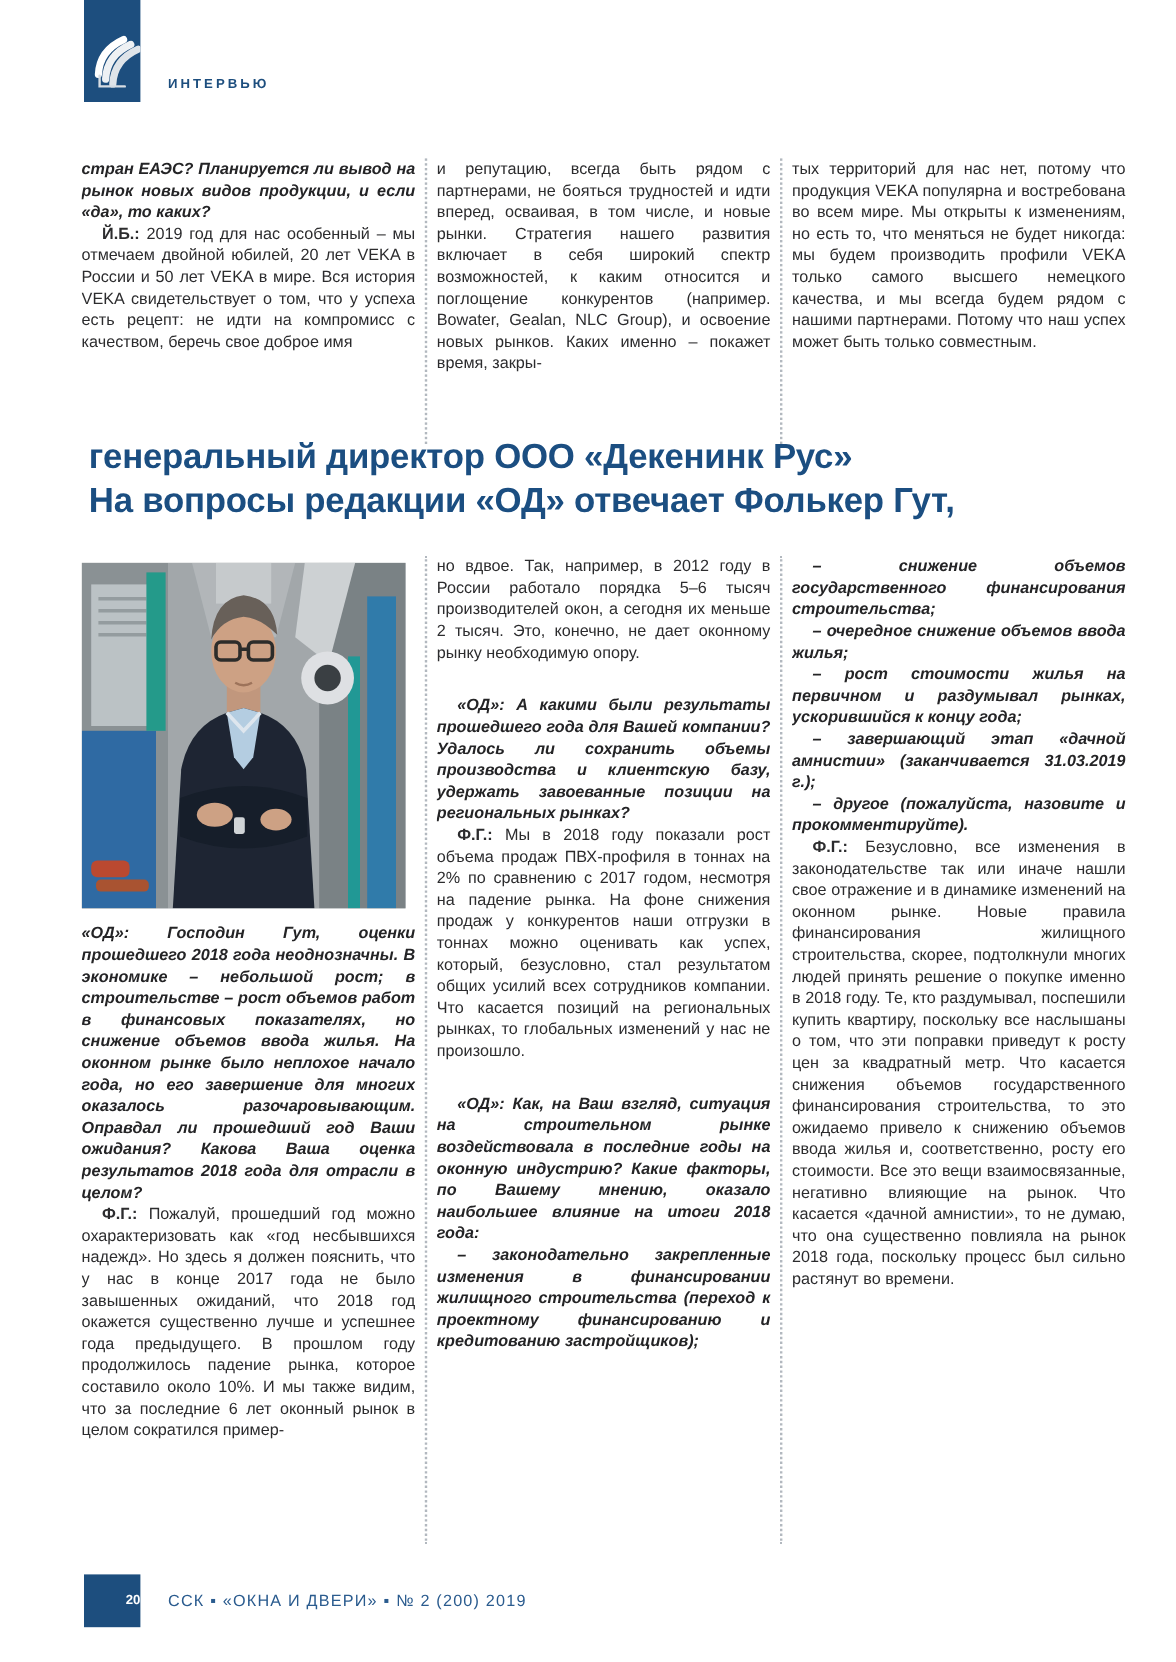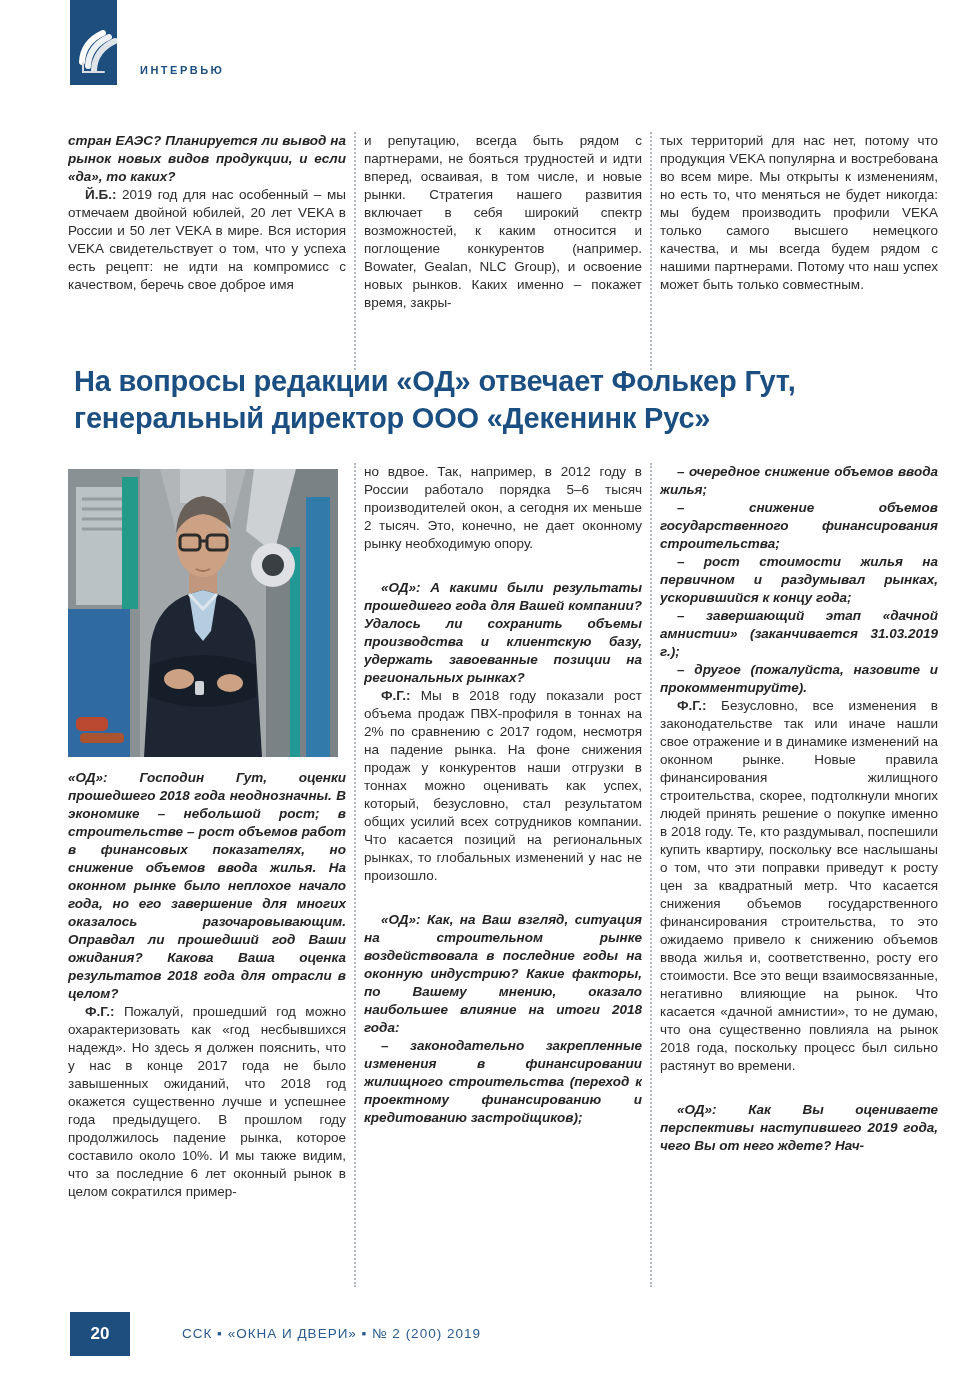--- a/index.html
+++ b/index.html
@@ -31,27 +31,27 @@
   p{margin:0;font-size:13.5px;line-height:18px;text-align:justify;}
   .ind{text-indent:17px;}
   .gap{margin-top:26px;}
   .q{font-weight:bold;font-style:italic;color:#242426;}
   .lead{font-weight:bold;font-style:normal;}
   
   .photo{width:270px;height:288px;margin:6px 0 12px 0;overflow:hidden;background:#9aa0a2;}
   .photo svg{display:block;width:100%;height:100%;}
   
   .pagebox{
-    position:absolute;left:70px;top:1312px;width:60px;height:44px;background:var(--blue,#1d4e7e);
-    display:flex;align-items:center;justify-content:center;
-    color:#ffffff;font-weight:bold;font-size:17px;
+    position:absolute;left:70px;top:1312px;width:47px;height:44px;background:var(--blue,#1d4e7e);
+    display:flex;align-items:center;justify-content:flex-end;
+    color:#ffffff;font-weight:bold;font-size:11px;
   }
   .journal{
     position:absolute;left:140px;top:1326px;
-    font-size:13.5px;letter-spacing:1px;color:var(--footer-blue,#2a5b8e);margin-left:42px;
+    font-size:13.5px;letter-spacing:1px;color:var(--footer-blue,#2a5b8e);
   }
 </style>
 </head>
 <body>
 
 <div class="brandbox">
   <svg viewBox="0 0 47 85" aria-hidden="true">
     <g fill="none" stroke="#ffffff" stroke-linecap="round">
       <path d="M12 62 Q13 42 33 33" stroke-width="6"></path>
       <path d="M18 66 Q19 46 39 37" stroke-width="6" stroke="#eef1f4"></path>
@@ -71,22 +71,22 @@
   <div class="col">
     <p>и репутацию, всегда быть рядом с партнерами, не бояться трудностей и идти вперед, осваивая, в том числе, и новые рынки. Стратегия нашего развития включает в себя широкий спектр возможностей, к каким относится и поглощение конкурентов (например. Bowater, Gealan, NLC Group), и освоение новых рынков. Каких именно – покажет время, закры-</p>
   </div>
   <div class="vsep"></div>
   <div class="col">
     <p>тых территорий для нас нет, потому что продукция VEKA популярна и востребована во всем мире. Мы открыты к изменениям, но есть то, что меняться не будет никогда: мы будем производить профили VEKA только самого высшего немецкого качества, и мы всегда будем рядом с нашими партнерами. Потому что наш успех может быть только совместным.</p>
   </div>
 </section>
 
 <h1 class="headline">
+  <span>генеральный директор ООО «Декенинк Рус»</span>
   <span>На вопросы редакции «ОД» отвечает Фолькер Гут,</span>
-  <span>генеральный директор ООО «Декенинк Рус»</span>
 </h1>
 
 <section class="columns cols-main">
 
   <div class="col">
     <div class="photo">
       <svg viewBox="0 0 270 288" aria-hidden="true">
         <rect x="0" y="0" width="270" height="288" fill="#a8aeb0"></rect>
         <rect x="0" y="0" width="72" height="288" fill="#8f9698"></rect>
         <rect x="8" y="18" width="52" height="118" fill="#c3cacc"></rect>
@@ -138,27 +138,26 @@
     <p>но вдвое. Так, например, в 2012 году в России работало порядка 5–6 тысяч производителей окон, а сегодня их меньше 2 тысяч. Это, конечно, не дает оконному рынку необходимую опору.</p>
     <p class="q ind gap">«ОД»: А какими были результаты прошедшего года для Вашей компании? Удалось ли сохранить объемы производства и клиентскую базу, удержать завоеванные позиции на региональных рынках?</p>
     <p class="ind"><b class="lead">Ф.Г.:</b> <span>Мы в 2018 году показали рост объема продаж ПВХ-профиля в тоннах на 2% по сравнению с 2017 годом, несмотря на падение рынка. На фоне снижения продаж у конкурентов наши отгрузки в тоннах можно оценивать как успех, который, безусловно, стал результатом общих усилий всех сотрудников компании. Что касается позиций на региональных рынках, то глобальных изменений у нас не произошло.</span></p>
     <p class="q ind gap">«ОД»: Как, на Ваш взгляд, ситуация на строительном рынке воздействовала в последние годы на оконную индустрию? Какие факторы, по Вашему мнению, оказало наибольшее влияние на итоги 2018 года:</p>
     <p class="q ind">– законодательно закрепленные изменения в финансировании жилищного строительства (переход к проектному финансированию и кредитованию застройщиков);</p>
   </div>
 
   <div class="vsep"></div>
 
   <div class="col">
+    <p class="q ind">– снижение объемов государственного финансирования строительства;</p>
     <p class="q ind">– очередное снижение объемов ввода жилья;</p>
-    <p class="q ind">– снижение объемов государственного финансирования строительства;</p>
     <p class="q ind">– рост стоимости жилья на первичном и раздумывал рынках, ускорившийся к концу года;</p>
     <p class="q ind">– завершающий этап «дачной амнистии» (заканчивается 31.03.2019 г.);</p>
     <p class="q ind">– другое (пожалуйста, назовите и прокомментируйте).</p>
     <p class="ind"><b class="lead">Ф.Г.:</b> <span>Безусловно, все изменения в законодательстве так или иначе нашли свое отражение и в динамике изменений на оконном рынке. Новые правила финансирования жилищного строительства, скорее, подтолкнули многих людей принять решение о покупке именно в 2018 году. Те, кто раздумывал, поспешили купить квартиру, поскольку все наслышаны о том, что эти поправки приведут к росту цен за квадратный метр. Что касается снижения объемов государственного финансирования строительства, то это ожидаемо привело к снижению объемов ввода жилья и, соответственно, росту его стоимости. Все это вещи взаимосвязанные, негативно влияющие на рынок. Что касается «дачной амнистии», то не думаю, что она существенно повлияла на рынок 2018 года, поскольку процесс был сильно растянут во времени.</span></p>
-    <p class="q ind gap">«ОД»: Как Вы оцениваете перспективы наступившего 2019 года, чего Вы от него ждете? Нач-</p>
   </div>
 
 </section>
 
 <div class="pagebox">
   <span>20</span>
 </div>
 <div class="journal">ССК ▪ «ОКНА И ДВЕРИ» ▪ № 2 (200) 2019</div>
 
 </body></html>

